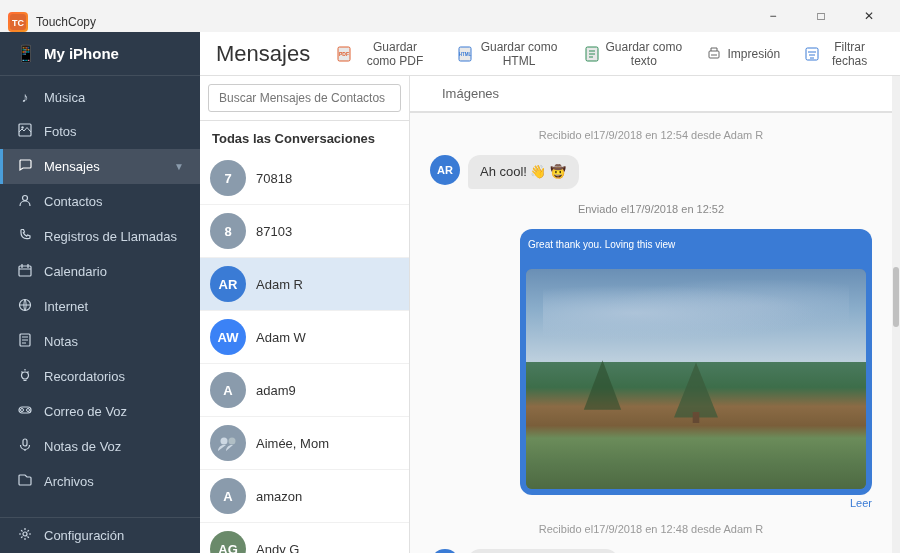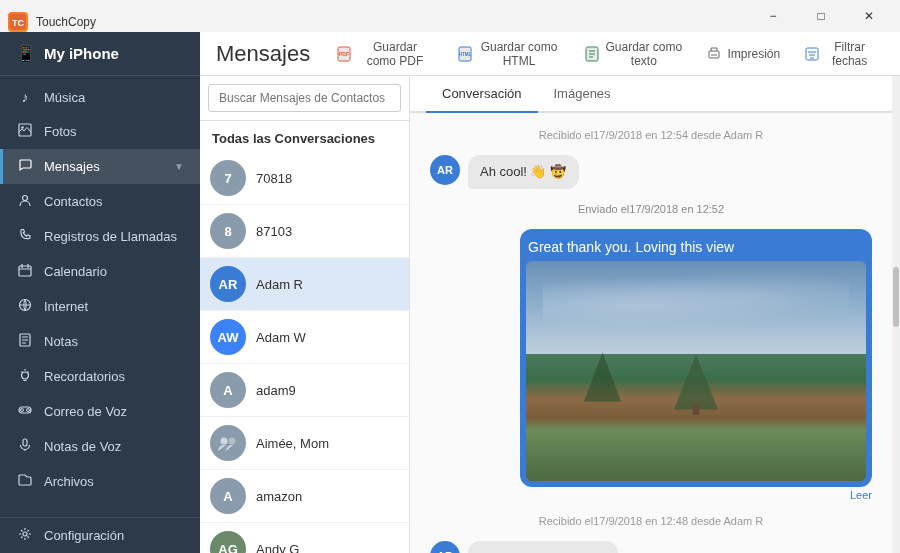--- a/index.html
+++ b/index.html
@@ -223,22 +223,22 @@
 
     .msg-image-bubble {
       max-width: 360px;
       border-radius: 12px;
       overflow: hidden;
       background: #3a7bd5;
       padding: 6px;
     }
     .msg-image-caption {
       color: white;
-      font-size: 14px;
-      padding: 4px 2px 6px;
+      font-size: 10px;
+      padding: 4px 2px 19px;
     }
     .msg-image-placeholder {
       width: 340px;
       height: 220px;
       border-radius: 6px;
       overflow: hidden;
       position: relative;
     }
     
     .landscape-img {
@@ -520,21 +520,20 @@
           <div class="conv-item">
             <div class="conv-avatar" style="background:#6a8a6a;">AG</div>
             <span class="conv-name">Andy G</span>
           </div>
 
         </div>
       </div>
 
       <div class="right-panel">
         <div class="tabs-bar">
-          <div class="tab active">Conversación</div>
           <div class="tab">Imágenes</div>
         </div>
 
         <div class="messages-area">
 
           <div class="msg-meta">Recibido el17/9/2018 en 12:54 desde Adam R</div>
           <div class="msg-row">
             <div class="msg-avatar" style="background:#3a7bd5;">AR</div>
             <div class="msg-bubble received">Ah cool! 👋 🤠</div>
           </div>

